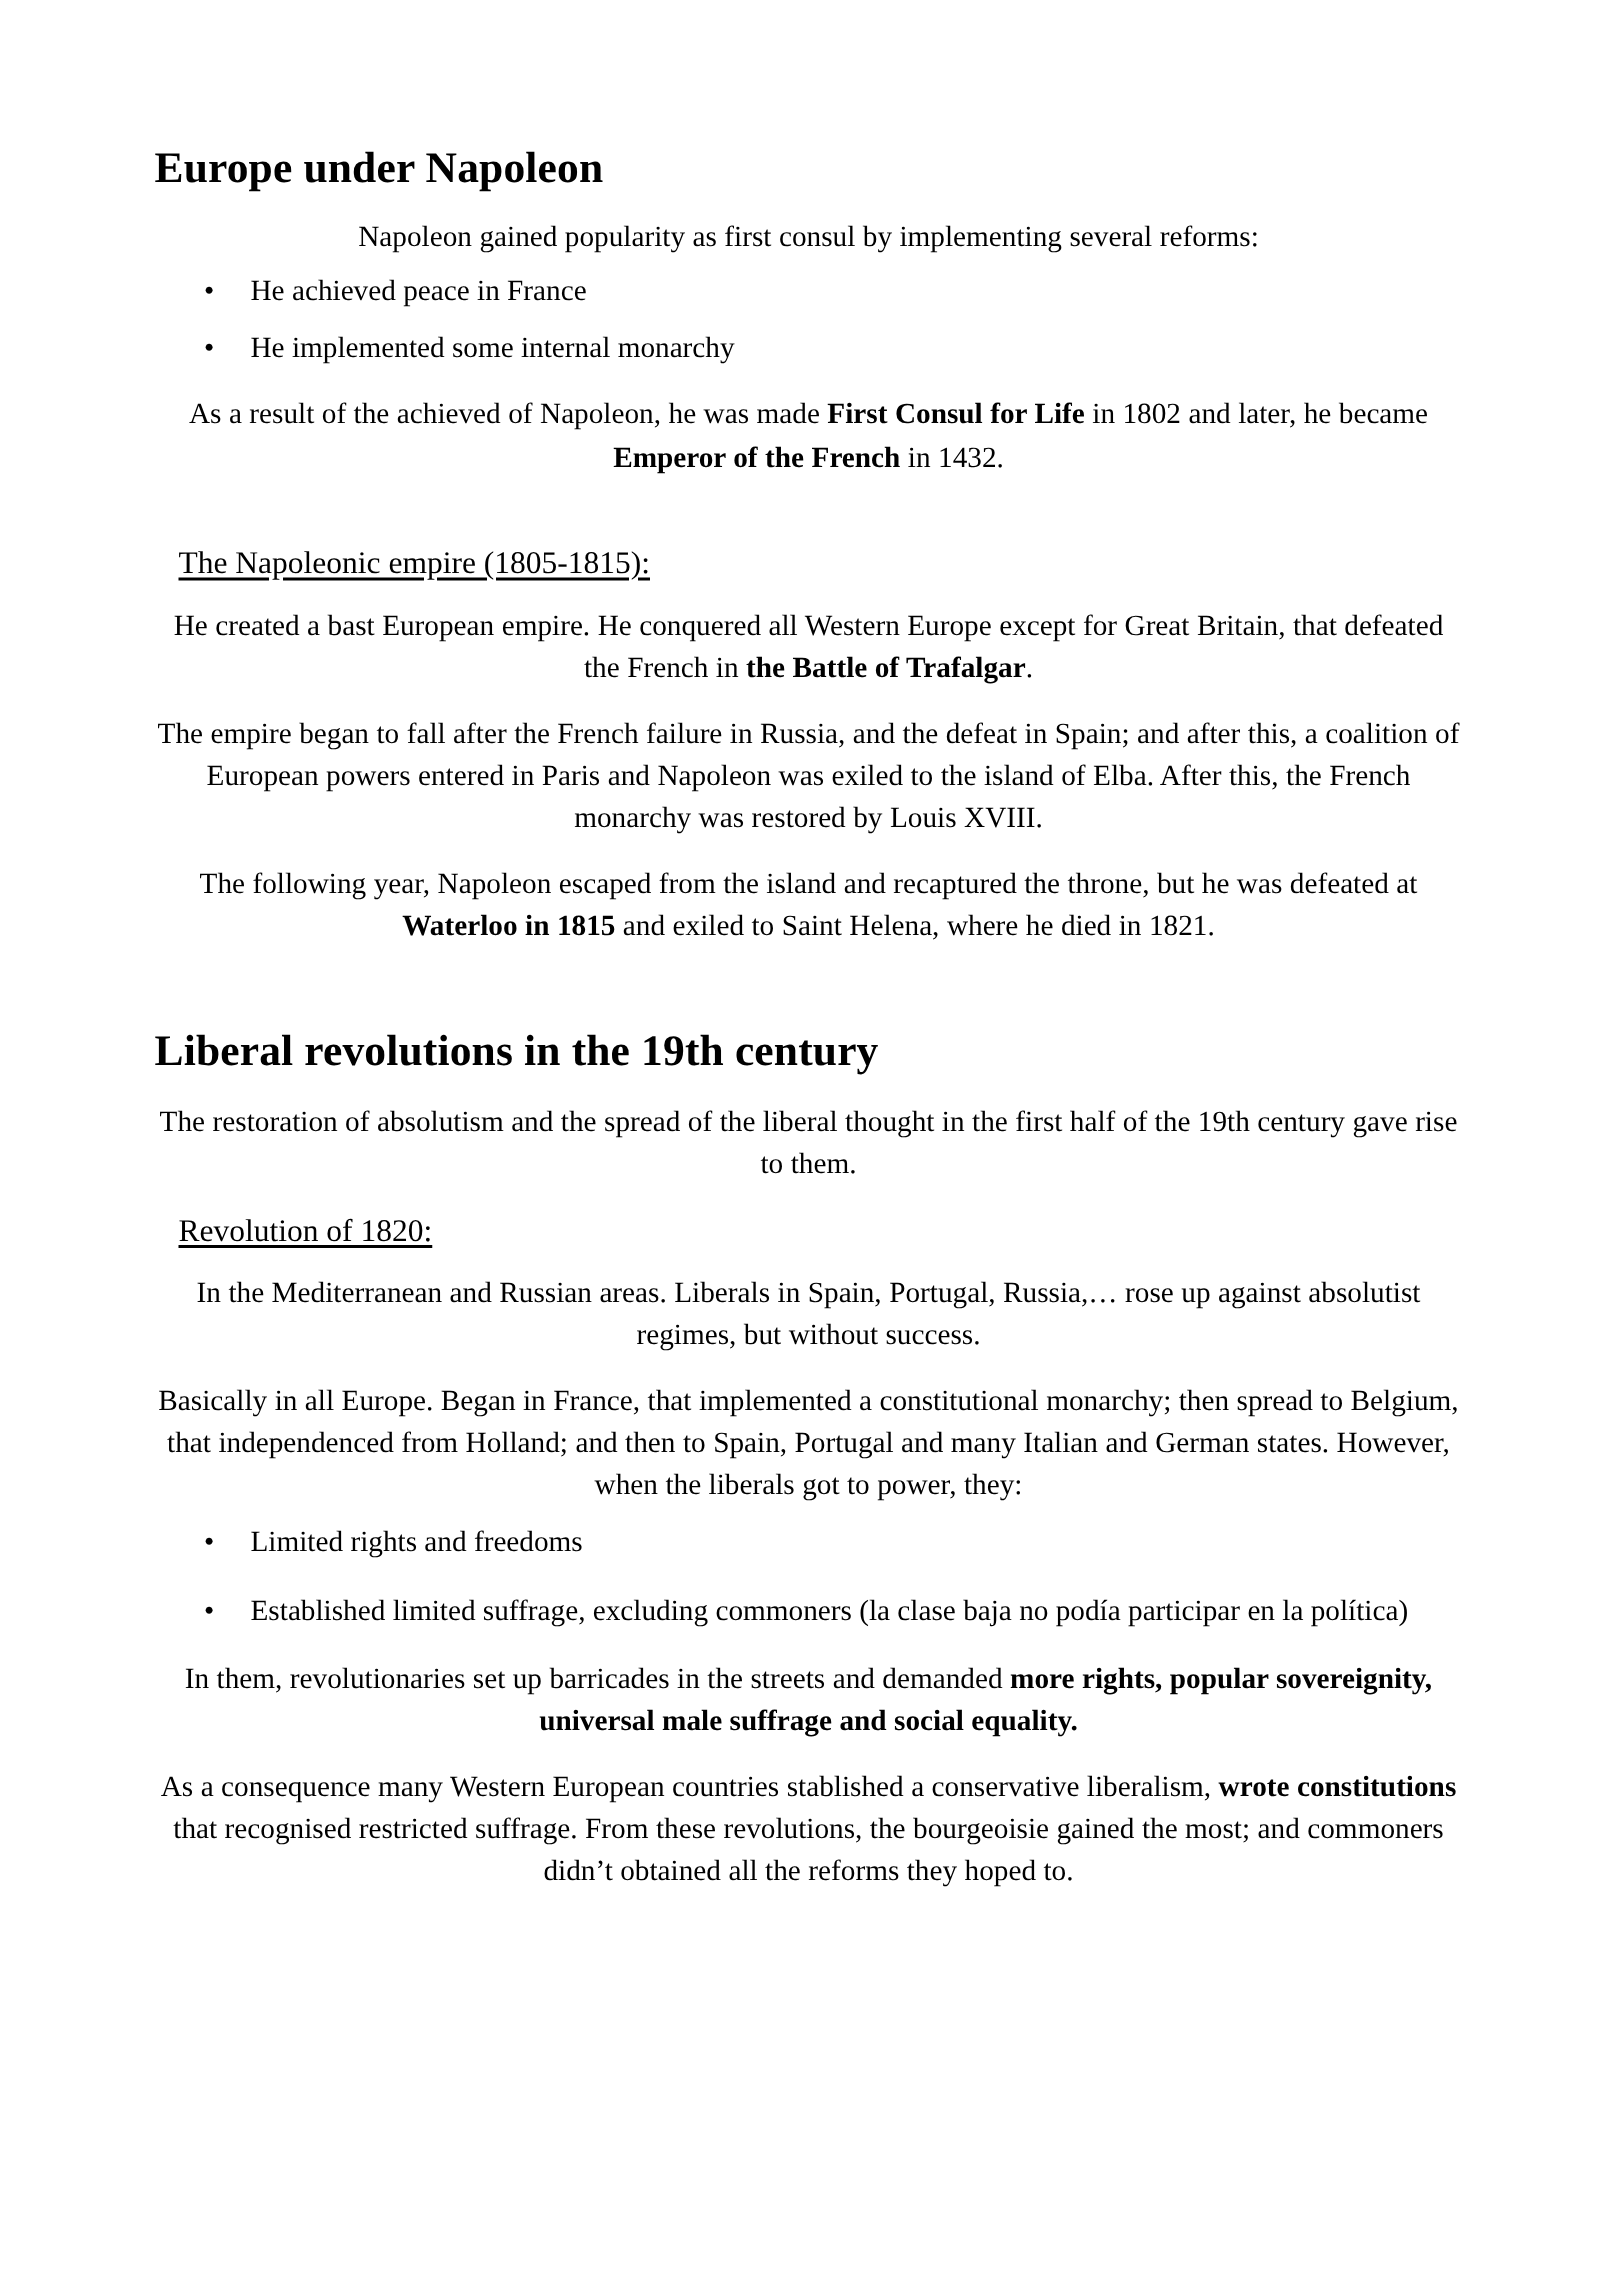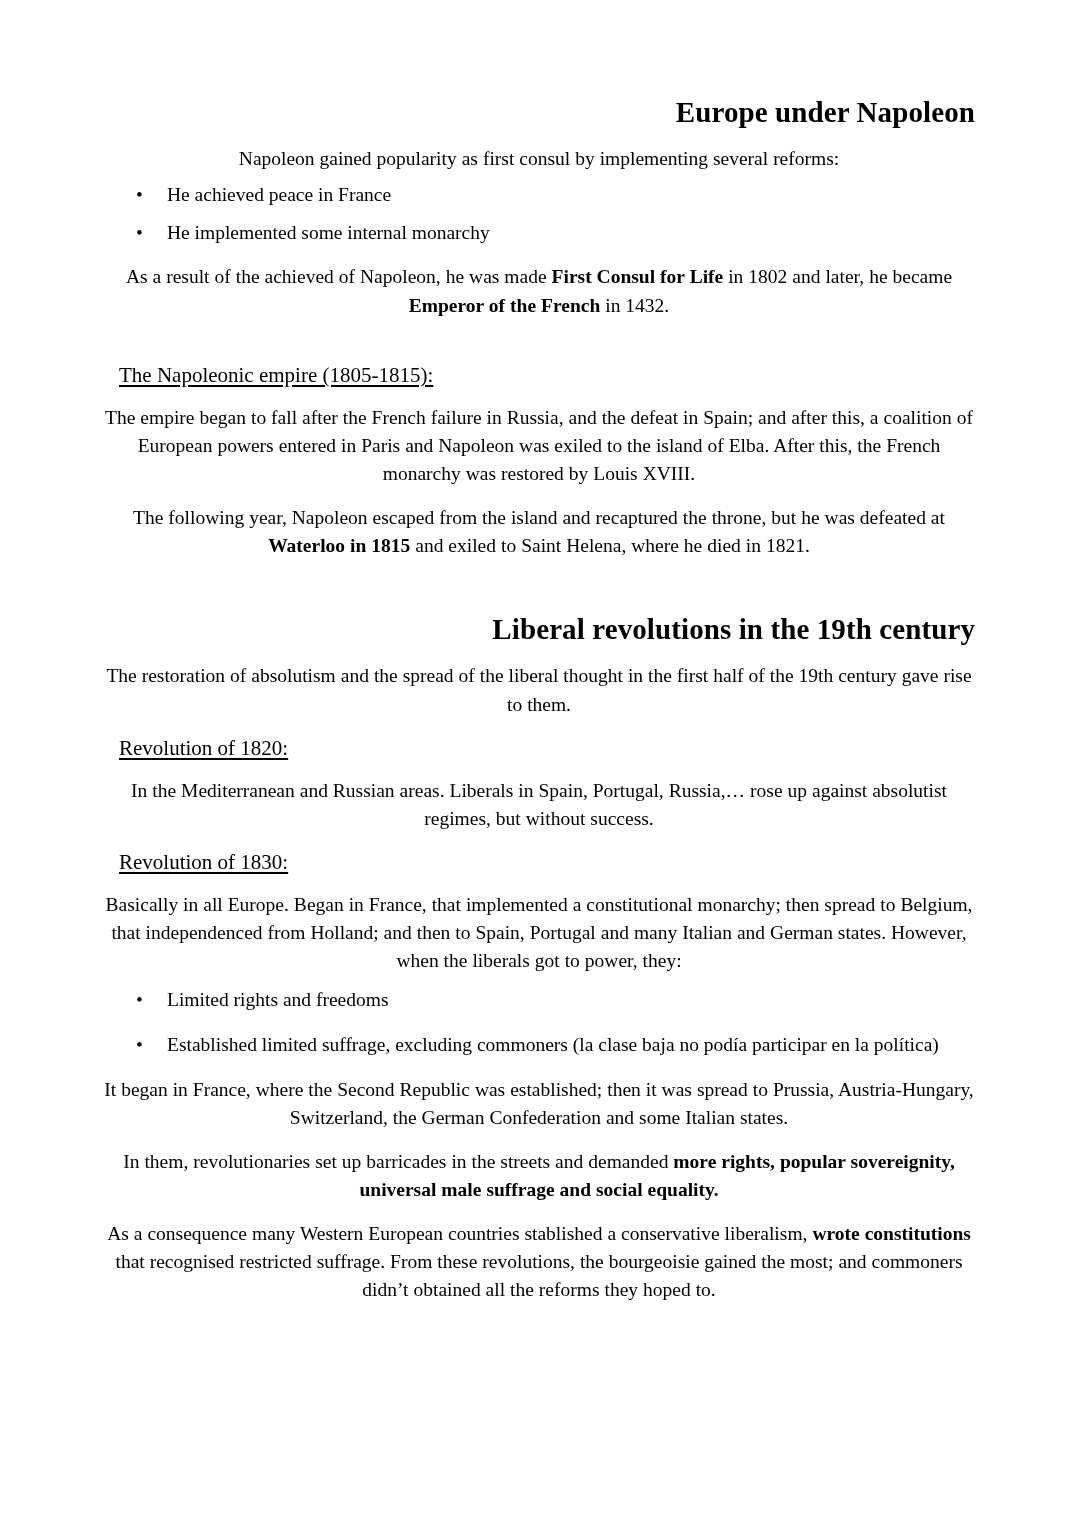--- a/index.html
+++ b/index.html
@@ -18,21 +18,21 @@
     position: relative;
     width: 1080px;
     height: 1527px;
     background: #ffffff;
     box-sizing: border-box;
     padding: 95px 105px 0 103px;
   }
   .doc-title {
     font-size: 29px;
     font-weight: bold;
-    text-align: right;
+    text-align: left;
     line-height: 1.18;
     margin: 0 0 14px 0;
     letter-spacing: 0.1px;
   }
   .doc-title.second {
     margin-top: 52px;
     margin-bottom: 13px;
   }
   .section-heading {
     font-size: 21px;
@@ -115,56 +115,55 @@
   </ul>
 
   <p class="para">
     <span>As a result of the achieved of Napoleon, he was made </span><b>First Consul for Life</b><span> in 1802 and later, he became </span><b>Emperor of the French</b><span> in 1432.</span>
   </p>
 
   <div class="section-heading-wrap major">
     <span class="section-heading">The Napoleonic empire (1805-1815):</span>
   </div>
 
+  <p class="para">
+    <span>He created a bast European empire. He conquered all Western Europe except for Great Britain, that defeated the French in </span><b>the Battle of Trafalgar</b><span>.</span>
+  </p>
 
   <p class="para">The empire began to fall after the French failure in Russia, and the defeat in Spain; and after this, a coalition of European powers entered in Paris and Napoleon was exiled to the island of Elba. After this, the French monarchy was restored by Louis XVIII.</p>
 
   <p class="para">
     <span>The following year, Napoleon escaped from the island and recaptured the throne, but he was defeated at </span><b>Waterloo in 1815</b><span> and exiled to Saint Helena, where he died in 1821.</span>
   </p>
 
   <h1 class="doc-title second">Liberal revolutions in the 19th century</h1>
 
   <p class="para lead">The restoration of absolutism and the spread of the liberal thought in the first half of the 19th century gave rise to them.</p>
 
   <div class="section-heading-wrap sub">
     <span class="section-heading">Revolution of 1820:</span>
   </div>
 
   <p class="para">In the Mediterranean and Russian areas. Liberals in Spain, Portugal, Russia,… rose up against absolutist regimes, but without success.</p>
 
-  <div class="section-heading-wrap sub">
-    <span class="section-heading">Revolution of 1830:</span>
-  </div>
 
   <p class="para tight">Basically in all Europe. Began in France, that implemented a constitutional monarchy; then spread to Belgium, that independenced from Holland; and then to Spain, Portugal and many Italian and German states. However, when the liberals got to power, they:</p>
 
   <ul class="bullets spaced">
     <li>
       <span class="bullet-dot">•</span>
       <span>Limited rights and freedoms</span>
     </li>
     <li>
       <span class="bullet-dot">•</span>
       <span>Established limited suffrage, excluding commoners (la clase baja no podía participar en la política)</span>
     </li>
   </ul>
 
 
-  <p class="para">It began in France, where the Second Republic was established; then it was spread to Prussia, Austria-Hungary, Switzerland, the German Confederation and some Italian states.</p>
 
   <p class="para">
     <span>In them, revolutionaries set up barricades in the streets and demanded </span><b>more rights, popular sovereignity, universal male suffrage and social equality.</b>
   </p>
 
   <p class="para">
     <span>As a consequence many Western European countries stablished a conservative liberalism, </span><b>wrote constitutions</b><span> that recognised restricted suffrage. From these revolutions, the bourgeoisie gained the most; and commoners didn’t obtained all the reforms they hoped to.</span>
   </p>
 
 </div>

